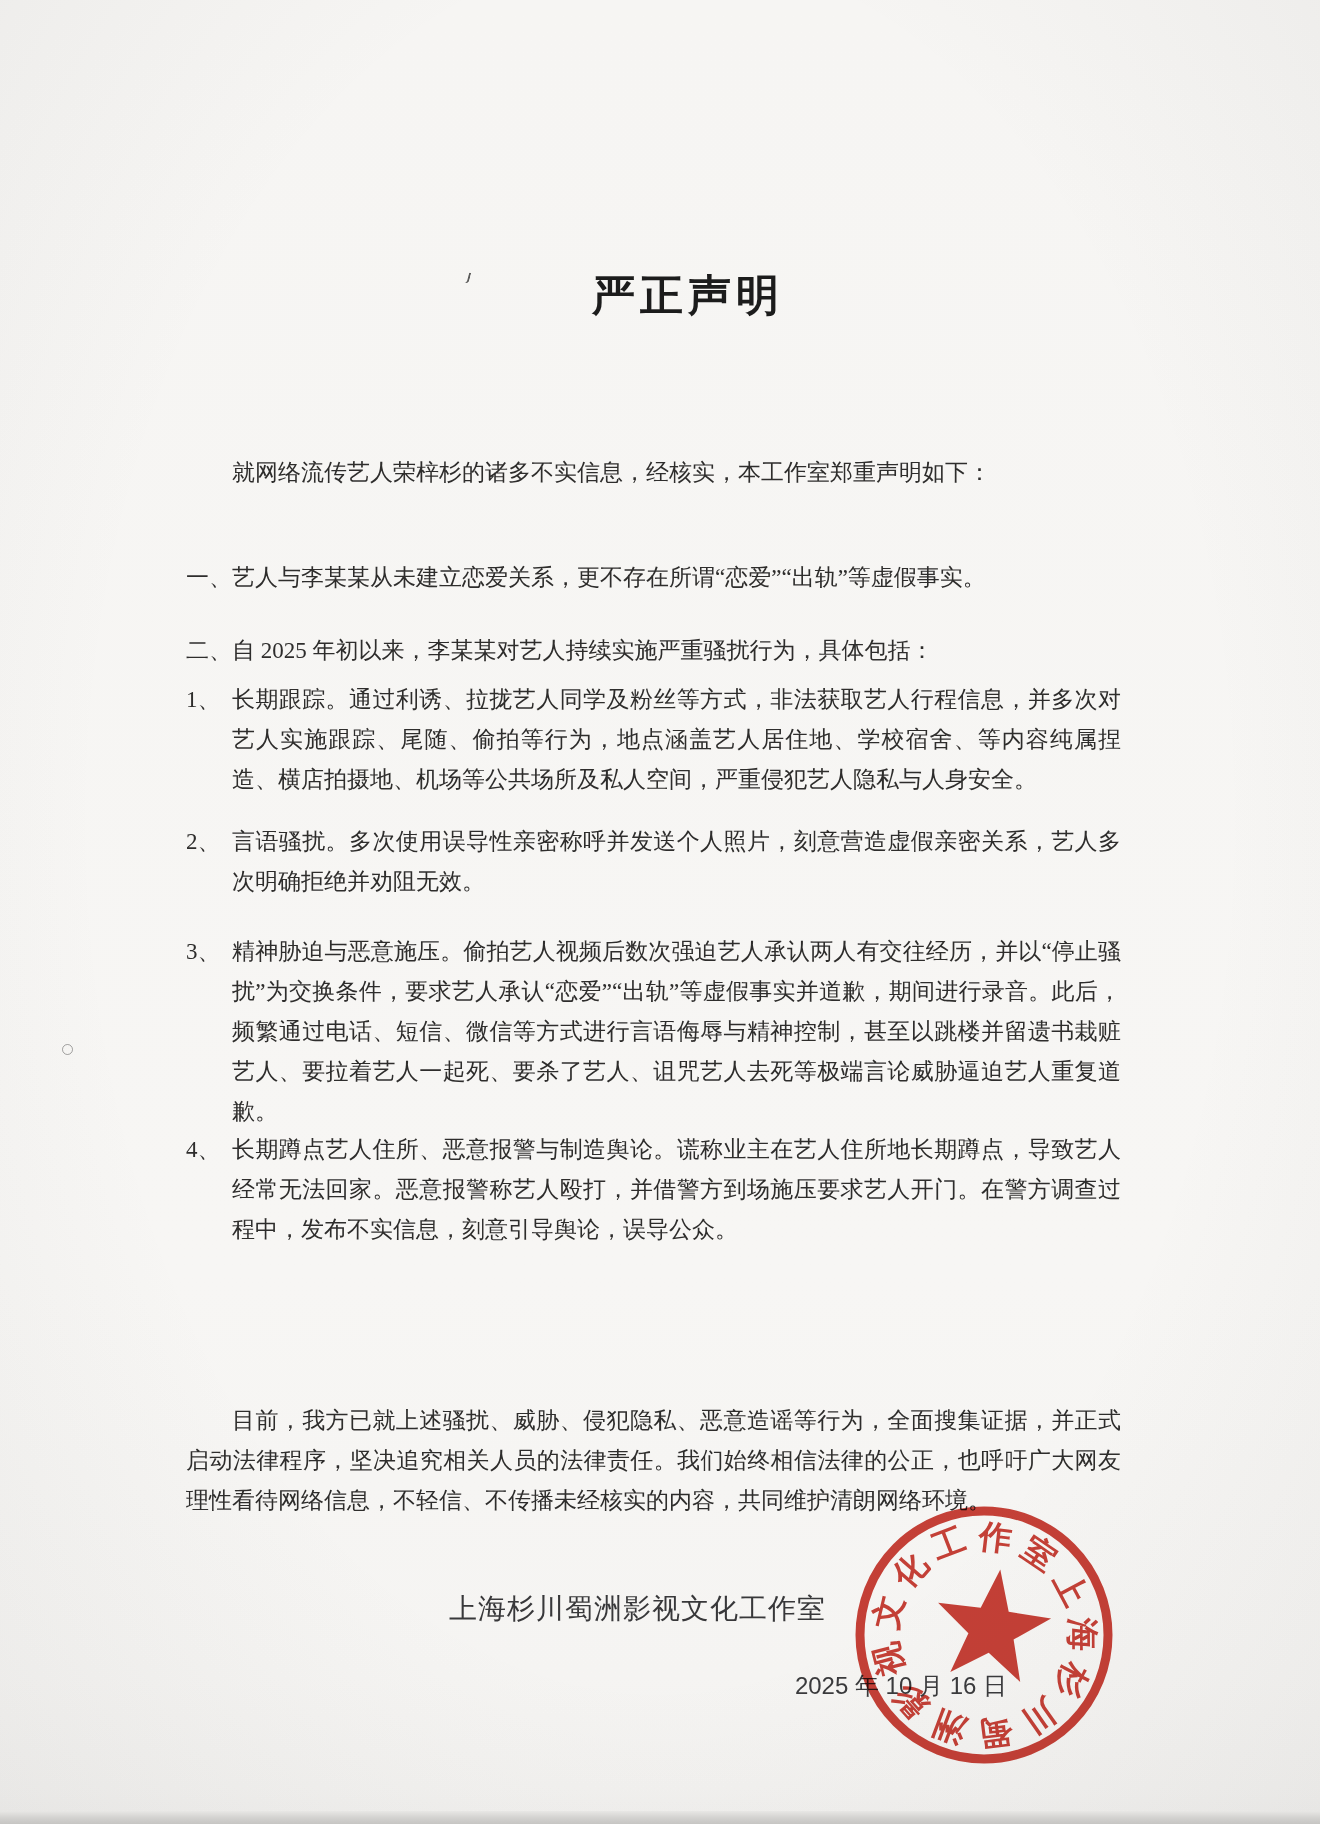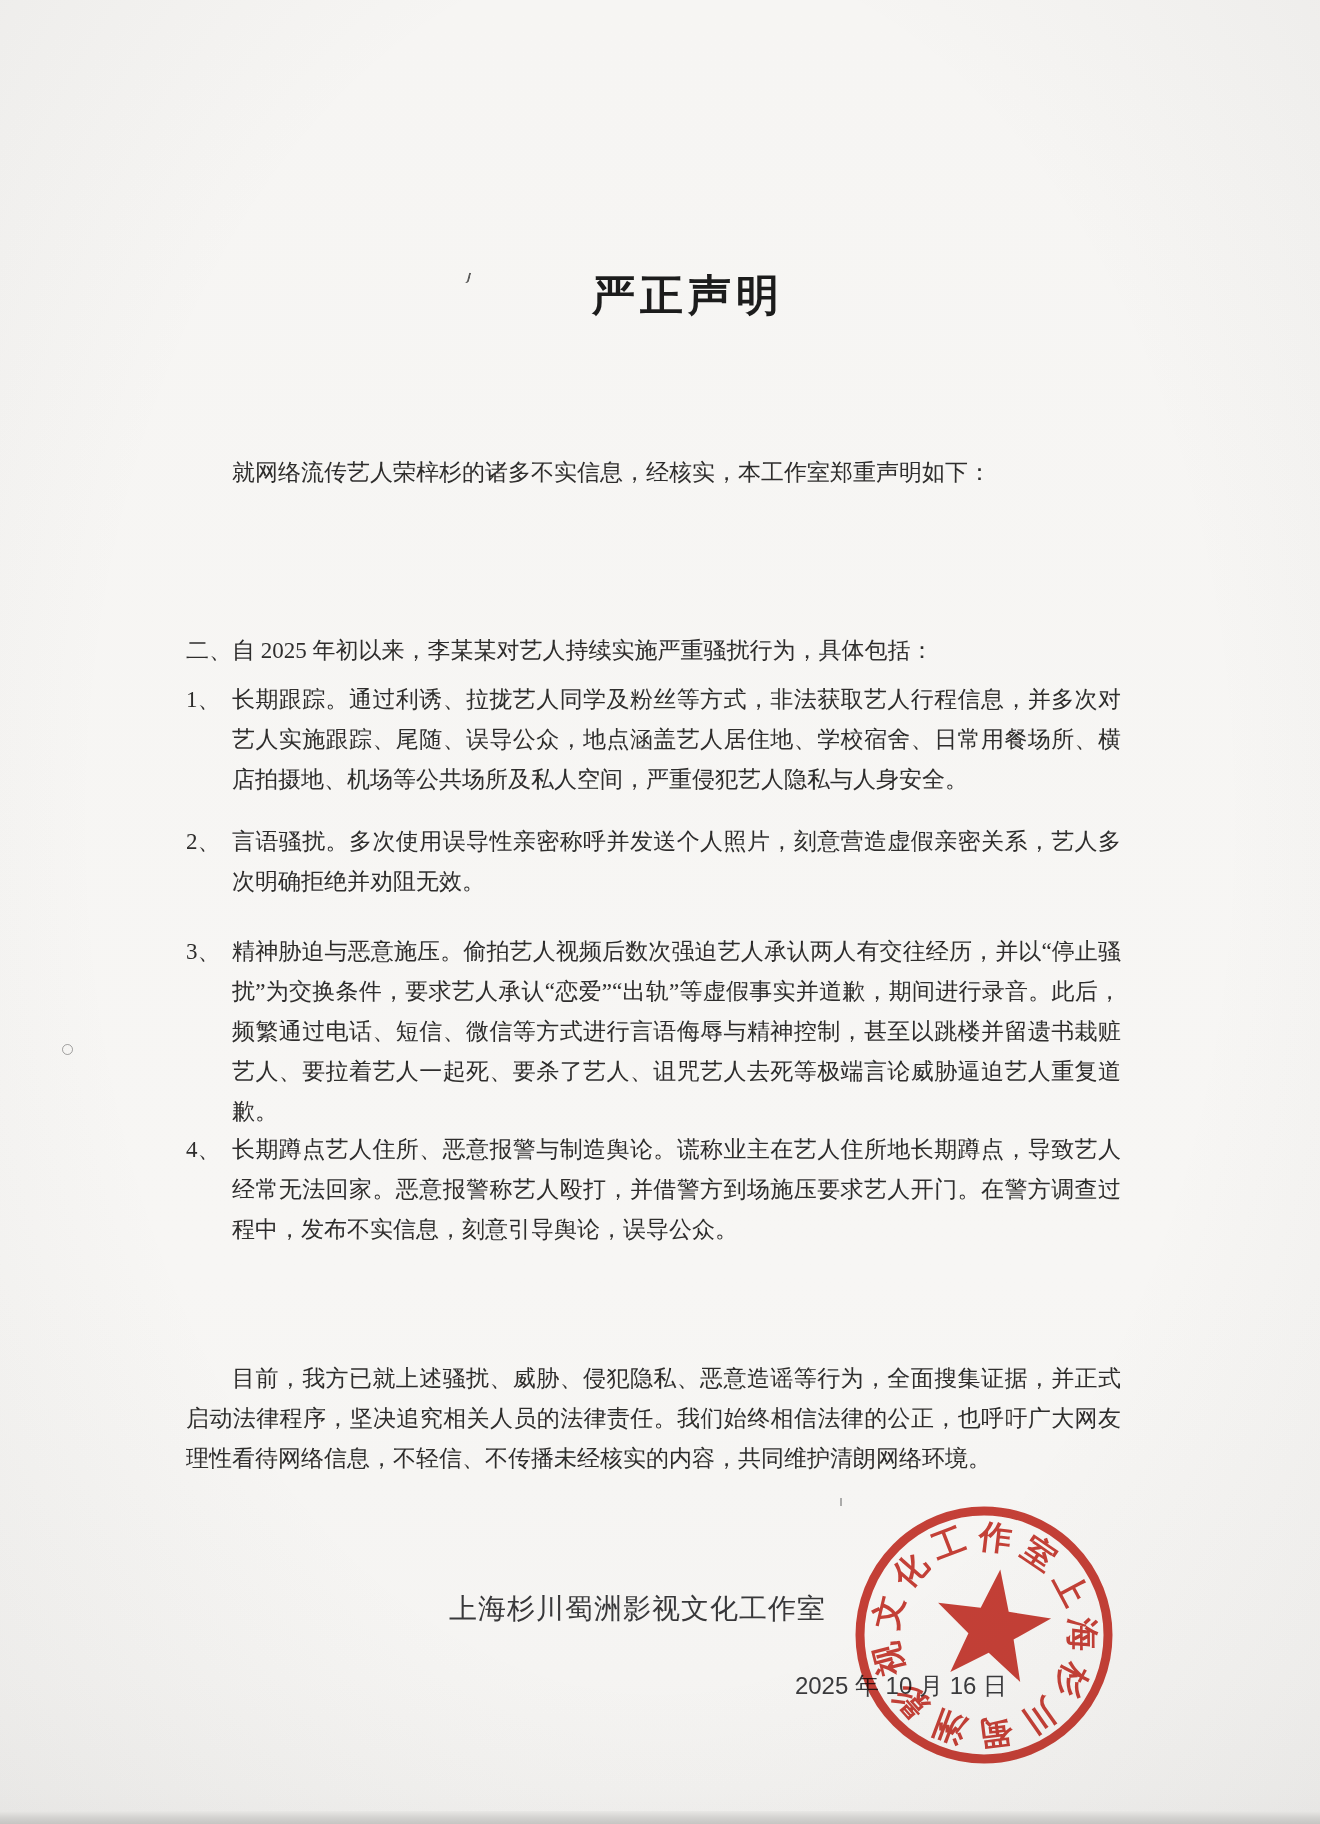--- a/index.html
+++ b/index.html
@@ -106,45 +106,46 @@
 <div class="page">
 
   <h1 class="doc-title">严正声明</h1>
 
   <div class="artifact artifact-quote"></div>
   <div class="artifact artifact-dot"></div>
   <div class="artifact artifact-tick"></div>
 
   <p class="para indent" style="top:430px">就网络流传艺人荣梓杉的诸多不实信息，经核实，本工作室郑重声明如下：</p>
 
+  <p class="para" style="top:535px">一、艺人与李某某从未建立恋爱关系，更不存在所谓“恋爱”“出轨”等虚假事实。</p>
 
   <p class="para" style="top:608px">二、自 2025 年初以来，李某某对艺人持续实施严重骚扰行为，具体包括：</p>
 
   <div class="para sub-item" style="top:680px">
     <span class="sub-marker">1、</span>
-    <span class="sub-text">长期跟踪。通过利诱、拉拢艺人同学及粉丝等方式，非法获取艺人行程信息，并多次对艺人实施跟踪、尾随、误导公众，地点涵盖艺人居住地、学校宿舍、日常用餐场所、横店拍摄地、机场等公共场所及私人空间，严重侵犯艺人隐私与人身安全。</span>
+    <span class="sub-text">长期跟踪。通过利诱、拉拢艺人同学及粉丝等方式，非法获取艺人行程信息，并多次对艺人实施跟踪、尾随、偷拍等行为，地点涵盖艺人居住地、学校宿舍、等内容纯属捏造、横店拍摄地、机场等公共场所及私人空间，严重侵犯艺人隐私与人身安全。</span>
   </div>
 
   <div class="para sub-item" style="top:822px">
     <span class="sub-marker">2、</span>
     <span class="sub-text">言语骚扰。多次使用误导性亲密称呼并发送个人照片，刻意营造虚假亲密关系，艺人多次明确拒绝并劝阻无效。</span>
   </div>
 
   <div class="para sub-item" style="top:932px">
     <span class="sub-marker">3、</span>
     <span class="sub-text">精神胁迫与恶意施压。偷拍艺人视频后数次强迫艺人承认两人有交往经历，并以“停止骚扰”为交换条件，要求艺人承认“恋爱”“出轨”等虚假事实并道歉，期间进行录音。此后，频繁通过电话、短信、微信等方式进行言语侮辱与精神控制，甚至以跳楼并留遗书栽赃艺人、要拉着艺人一起死、要杀了艺人、诅咒艺人去死等极端言论威胁逼迫艺人重复道歉。</span>
   </div>
 
   <div class="para sub-item" style="top:1130px">
     <span class="sub-marker">4、</span>
     <span class="sub-text">长期蹲点艺人住所、恶意报警与制造舆论。谎称业主在艺人住所地长期蹲点，导致艺人经常无法回家。恶意报警称艺人殴打，并借警方到场施压要求艺人开门。在警方调查过程中，发布不实信息，刻意引导舆论，误导公众。</span>
   </div>
 
 
-  <p class="para indent" style="top:1336px">目前，我方已就上述骚扰、威胁、侵犯隐私、恶意造谣等行为，全面搜集证据，并正式启动法律程序，坚决追究相关人员的法律责任。我们始终相信法律的公正，也呼吁广大网友理性看待网络信息，不轻信、不传播未经核实的内容，共同维护清朗网络环境。</p>
+  <p class="para indent" style="top:1378px">目前，我方已就上述骚扰、威胁、侵犯隐私、恶意造谣等行为，全面搜集证据，并正式启动法律程序，坚决追究相关人员的法律责任。我们始终相信法律的公正，也呼吁广大网友理性看待网络信息，不轻信、不传播未经核实的内容，共同维护清朗网络环境。</p>
 
   <div class="signature-line">上海杉川蜀洲影视文化工作室</div>
 
   <div class="date-line">2025 年 10 月 16 日</div>
 
   <div class="seal">
     <svg id="seal-svg" width="282" height="290" viewBox="0 0 282 282" xmlns="http://www.w3.org/2000/svg">
       <circle cx="141" cy="141" r="124" fill="none" stroke-width="9" stroke="#c4281d"></circle>
       <polygon transform="translate(9,-4)" points="148.3,79.6 156.7,121.7 199.1,128.6 161.6,149.5 168.2,192 136.7,162.8 98.3,182.1 116.4,143.2 86.1,112.7 128.7,117.8" fill="#c4281d"></polygon>
     <text x="227.5" y="95.0" transform="rotate(62.0 227.5 95.0)" text-anchor="middle" dominant-baseline="central" font-size="33" font-weight="bold" fill="#c4281d">上</text>

